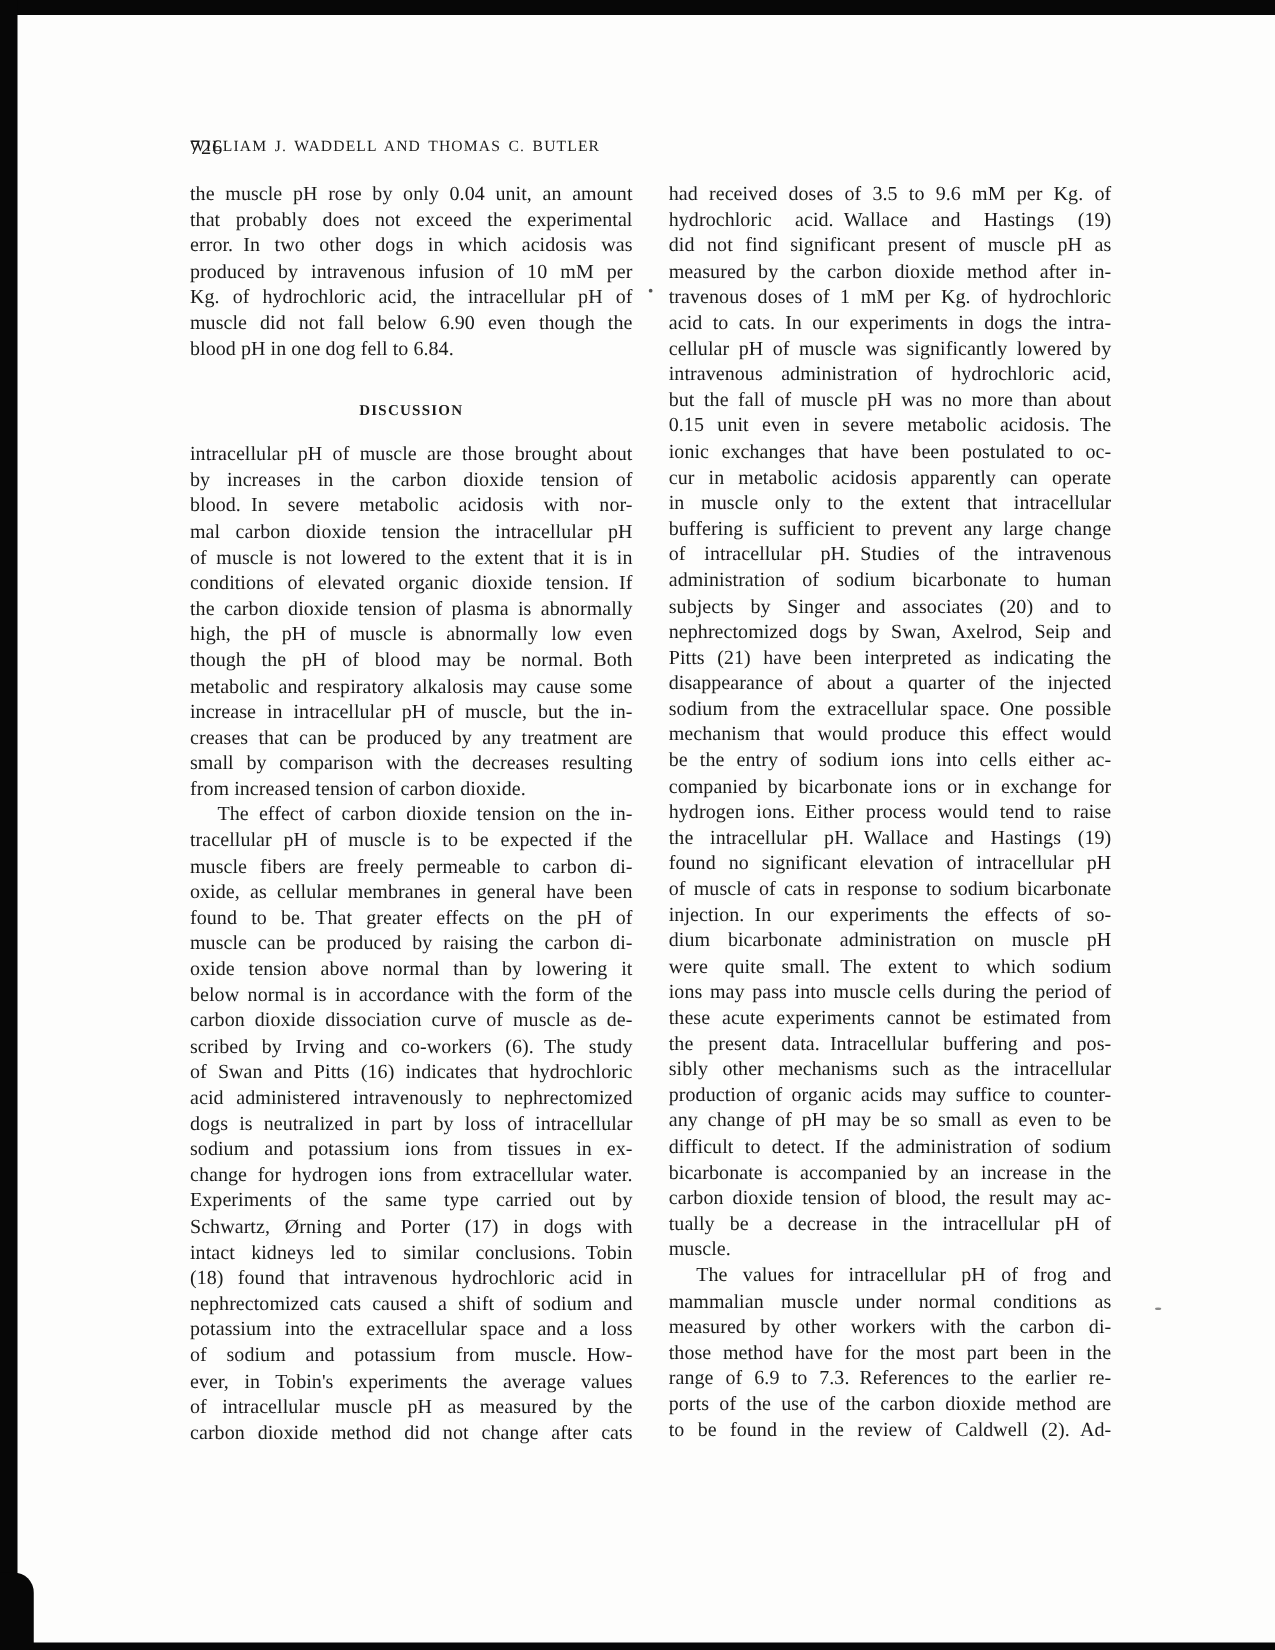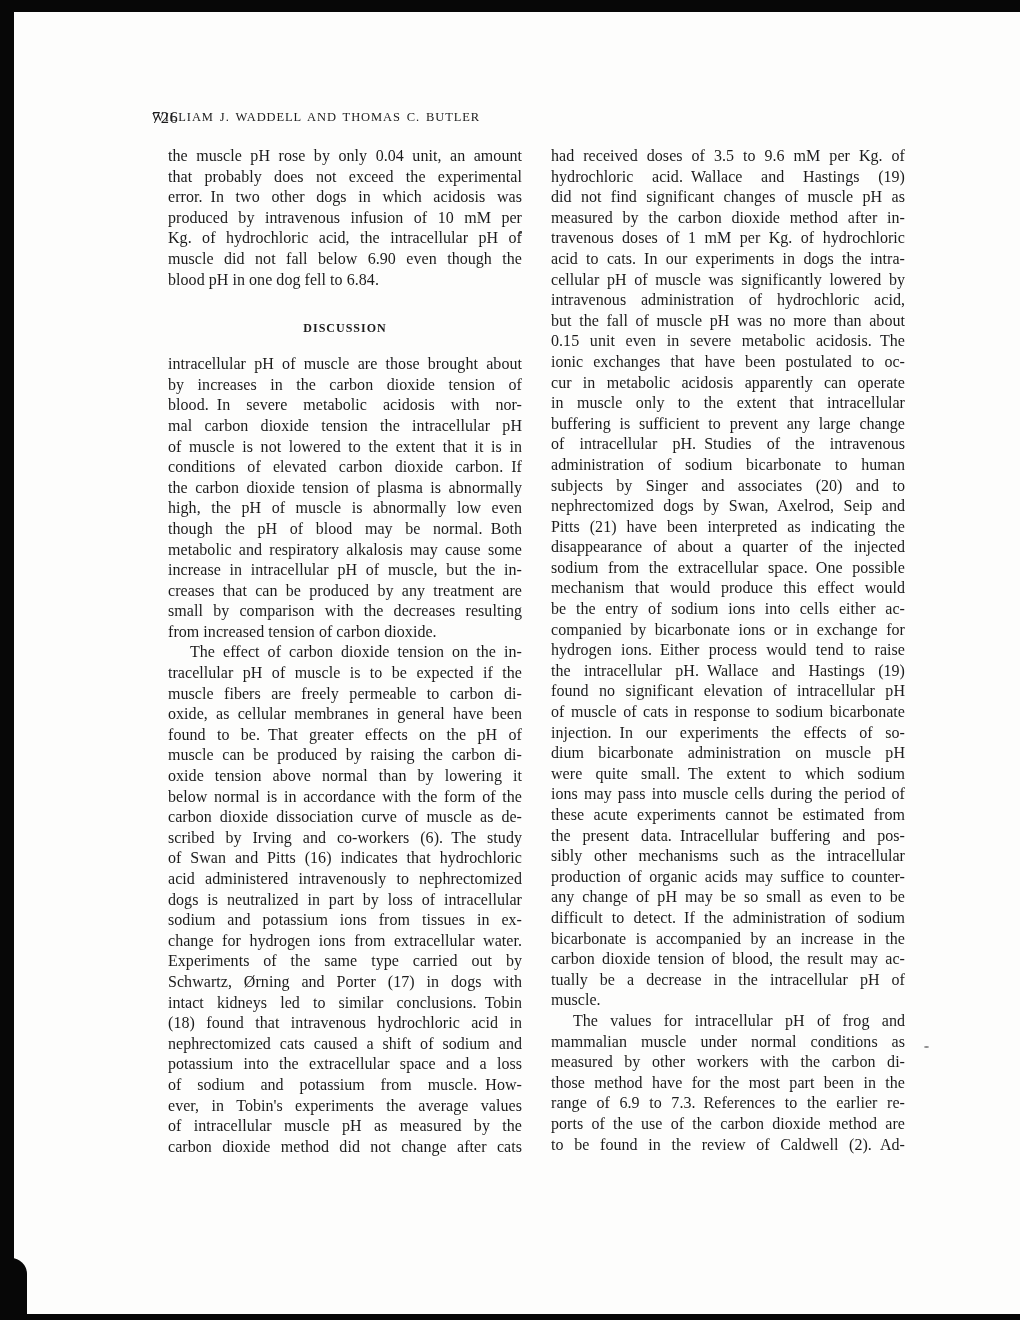--- a/index.html
+++ b/index.html
@@ -34,21 +34,21 @@
     font-size: 16.5px; letter-spacing: 0.5px;
   }
   .running-title {
     position: absolute; left: 0; right: 0; top: 2px;
     font-size: 12.5px; font-weight: normal; letter-spacing: 0.9px;
     word-spacing: 2px;
   }
 
   
   .columns {
-    position: absolute; top: 146px; left: 168px; width: 737px;
+    position: absolute; top: 146px; left: 152px; width: 737px;
     display: flex; gap: 29px;
   }
   .col { width: 362px; }
   .line {
     font-size: 16px;
     line-height: 20.6px;
     text-align: justify;
     text-align-last: justify;
     white-space: nowrap;
     letter-spacing: 0.05px;
@@ -90,21 +90,21 @@
           <div class="line">muscle did not fall below 6.90 even though the</div>
           <div class="line last">blood pH in one dog fell to 6.84.</div>
         </div>
         <div class="heading">DISCUSSION</div>
         <div class="para">
           <div class="line">intracellular pH of muscle are those brought about</div>
           <div class="line">by increases in the carbon dioxide tension of</div>
           <div class="line">blood. In severe metabolic acidosis with nor-</div>
           <div class="line">mal carbon dioxide tension the intracellular pH</div>
           <div class="line">of muscle is not lowered to the extent that it is in</div>
-          <div class="line">conditions of elevated carbon dioxide carbon. If</div>
+          <div class="line">conditions of elevated organic dioxide tension. If</div>
           <div class="line">the carbon dioxide tension of plasma is abnormally</div>
           <div class="line">high, the pH of muscle is abnormally low even</div>
           <div class="line">though the pH of blood may be normal. Both</div>
           <div class="line">metabolic and respiratory alkalosis may cause some</div>
           <div class="line">increase in intracellular pH of muscle, but the in-</div>
           <div class="line">creases that can be produced by any treatment are</div>
           <div class="line">small by comparison with the decreases resulting</div>
           <div class="line last">from increased tension of carbon dioxide.</div>
         </div>
         <div class="para">
@@ -132,21 +132,21 @@
           <div class="line">of sodium and potassium from muscle. How-</div>
           <div class="line">ever, in Tobin's experiments the average values</div>
           <div class="line">of intracellular muscle pH as measured by the</div>
           <div class="line">carbon dioxide method did not change after cats</div>
         </div>
       </div>
     <div class="col">
         <div class="para">
           <div class="line">had received doses of 3.5 to 9.6 mM per Kg. of</div>
           <div class="line">hydrochloric acid. Wallace and Hastings (19)</div>
-          <div class="line">did not find significant changes of muscle pH as</div>
+          <div class="line">did not find significant present of muscle pH as</div>
           <div class="line">measured by the carbon dioxide method after in-</div>
           <div class="line">travenous doses of 1 mM per Kg. of hydrochloric</div>
           <div class="line">acid to cats. In our experiments in dogs the intra-</div>
           <div class="line">cellular pH of muscle was significantly lowered by</div>
           <div class="line">intravenous administration of hydrochloric acid,</div>
           <div class="line">but the fall of muscle pH was no more than about</div>
           <div class="line">0.15 unit even in severe metabolic acidosis. The</div>
           <div class="line">ionic exchanges that have been postulated to oc-</div>
           <div class="line">cur in metabolic acidosis apparently can operate</div>
           <div class="line">in muscle only to the extent that intracellular</div>

